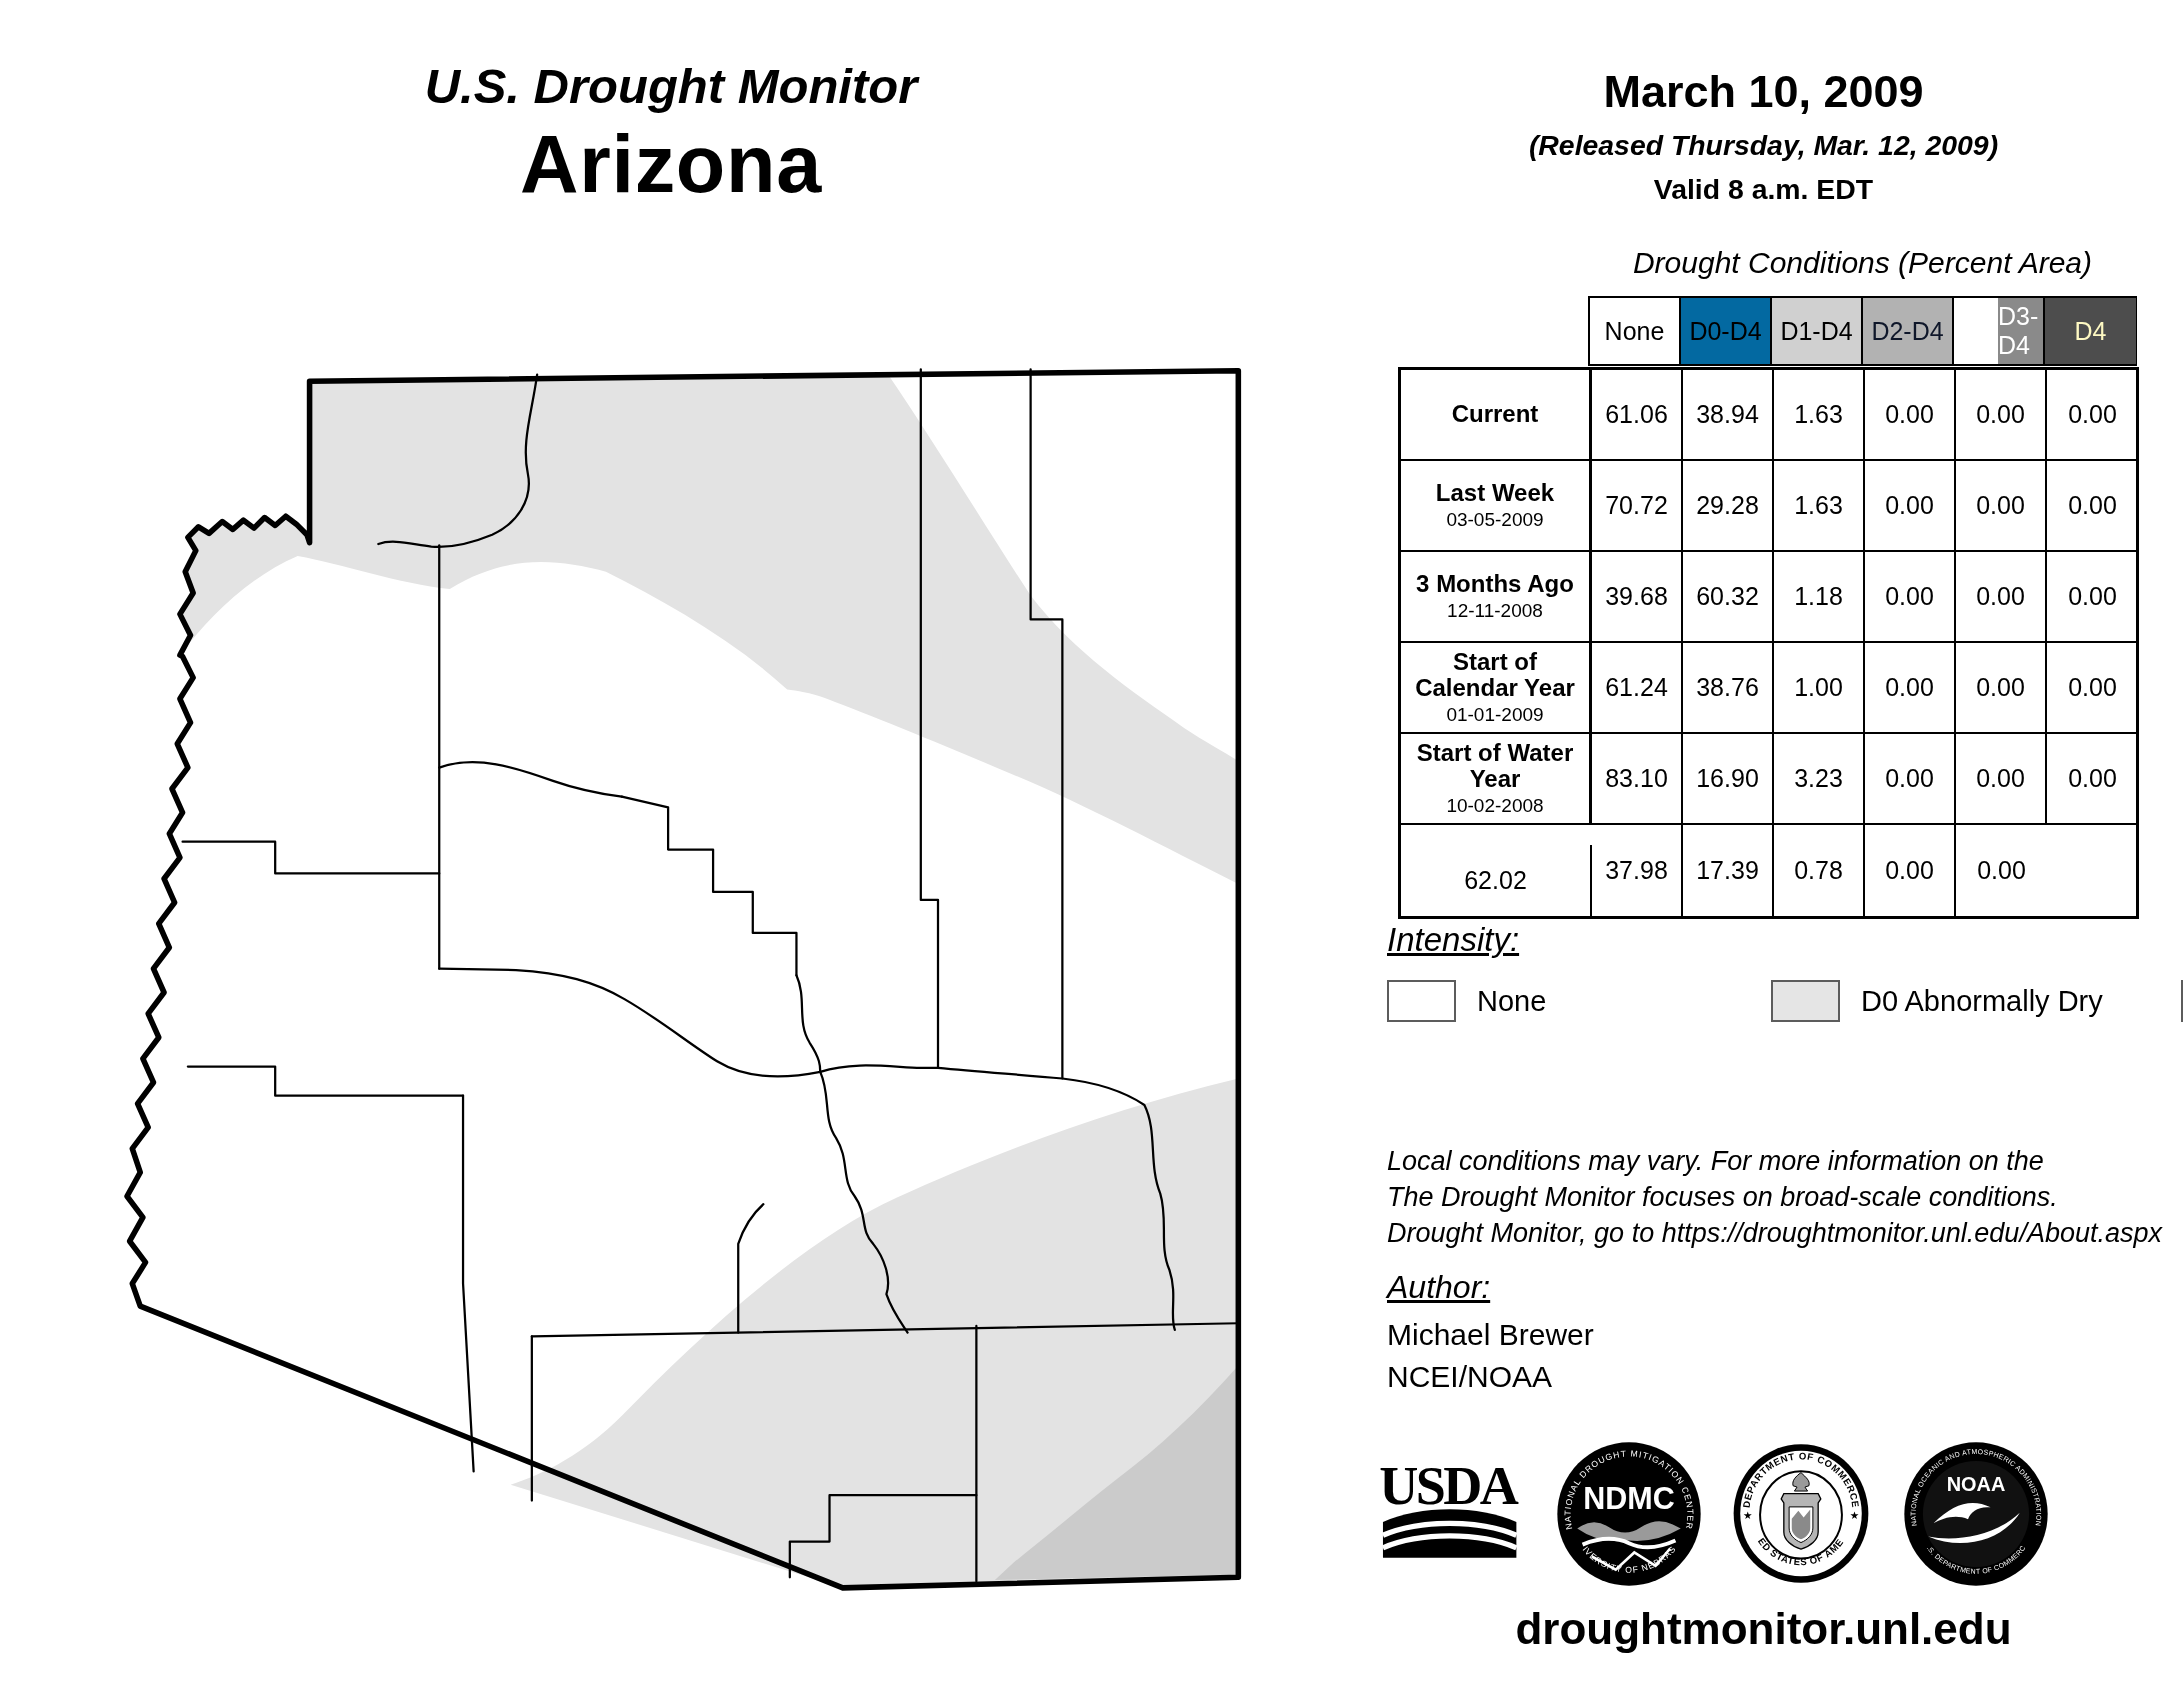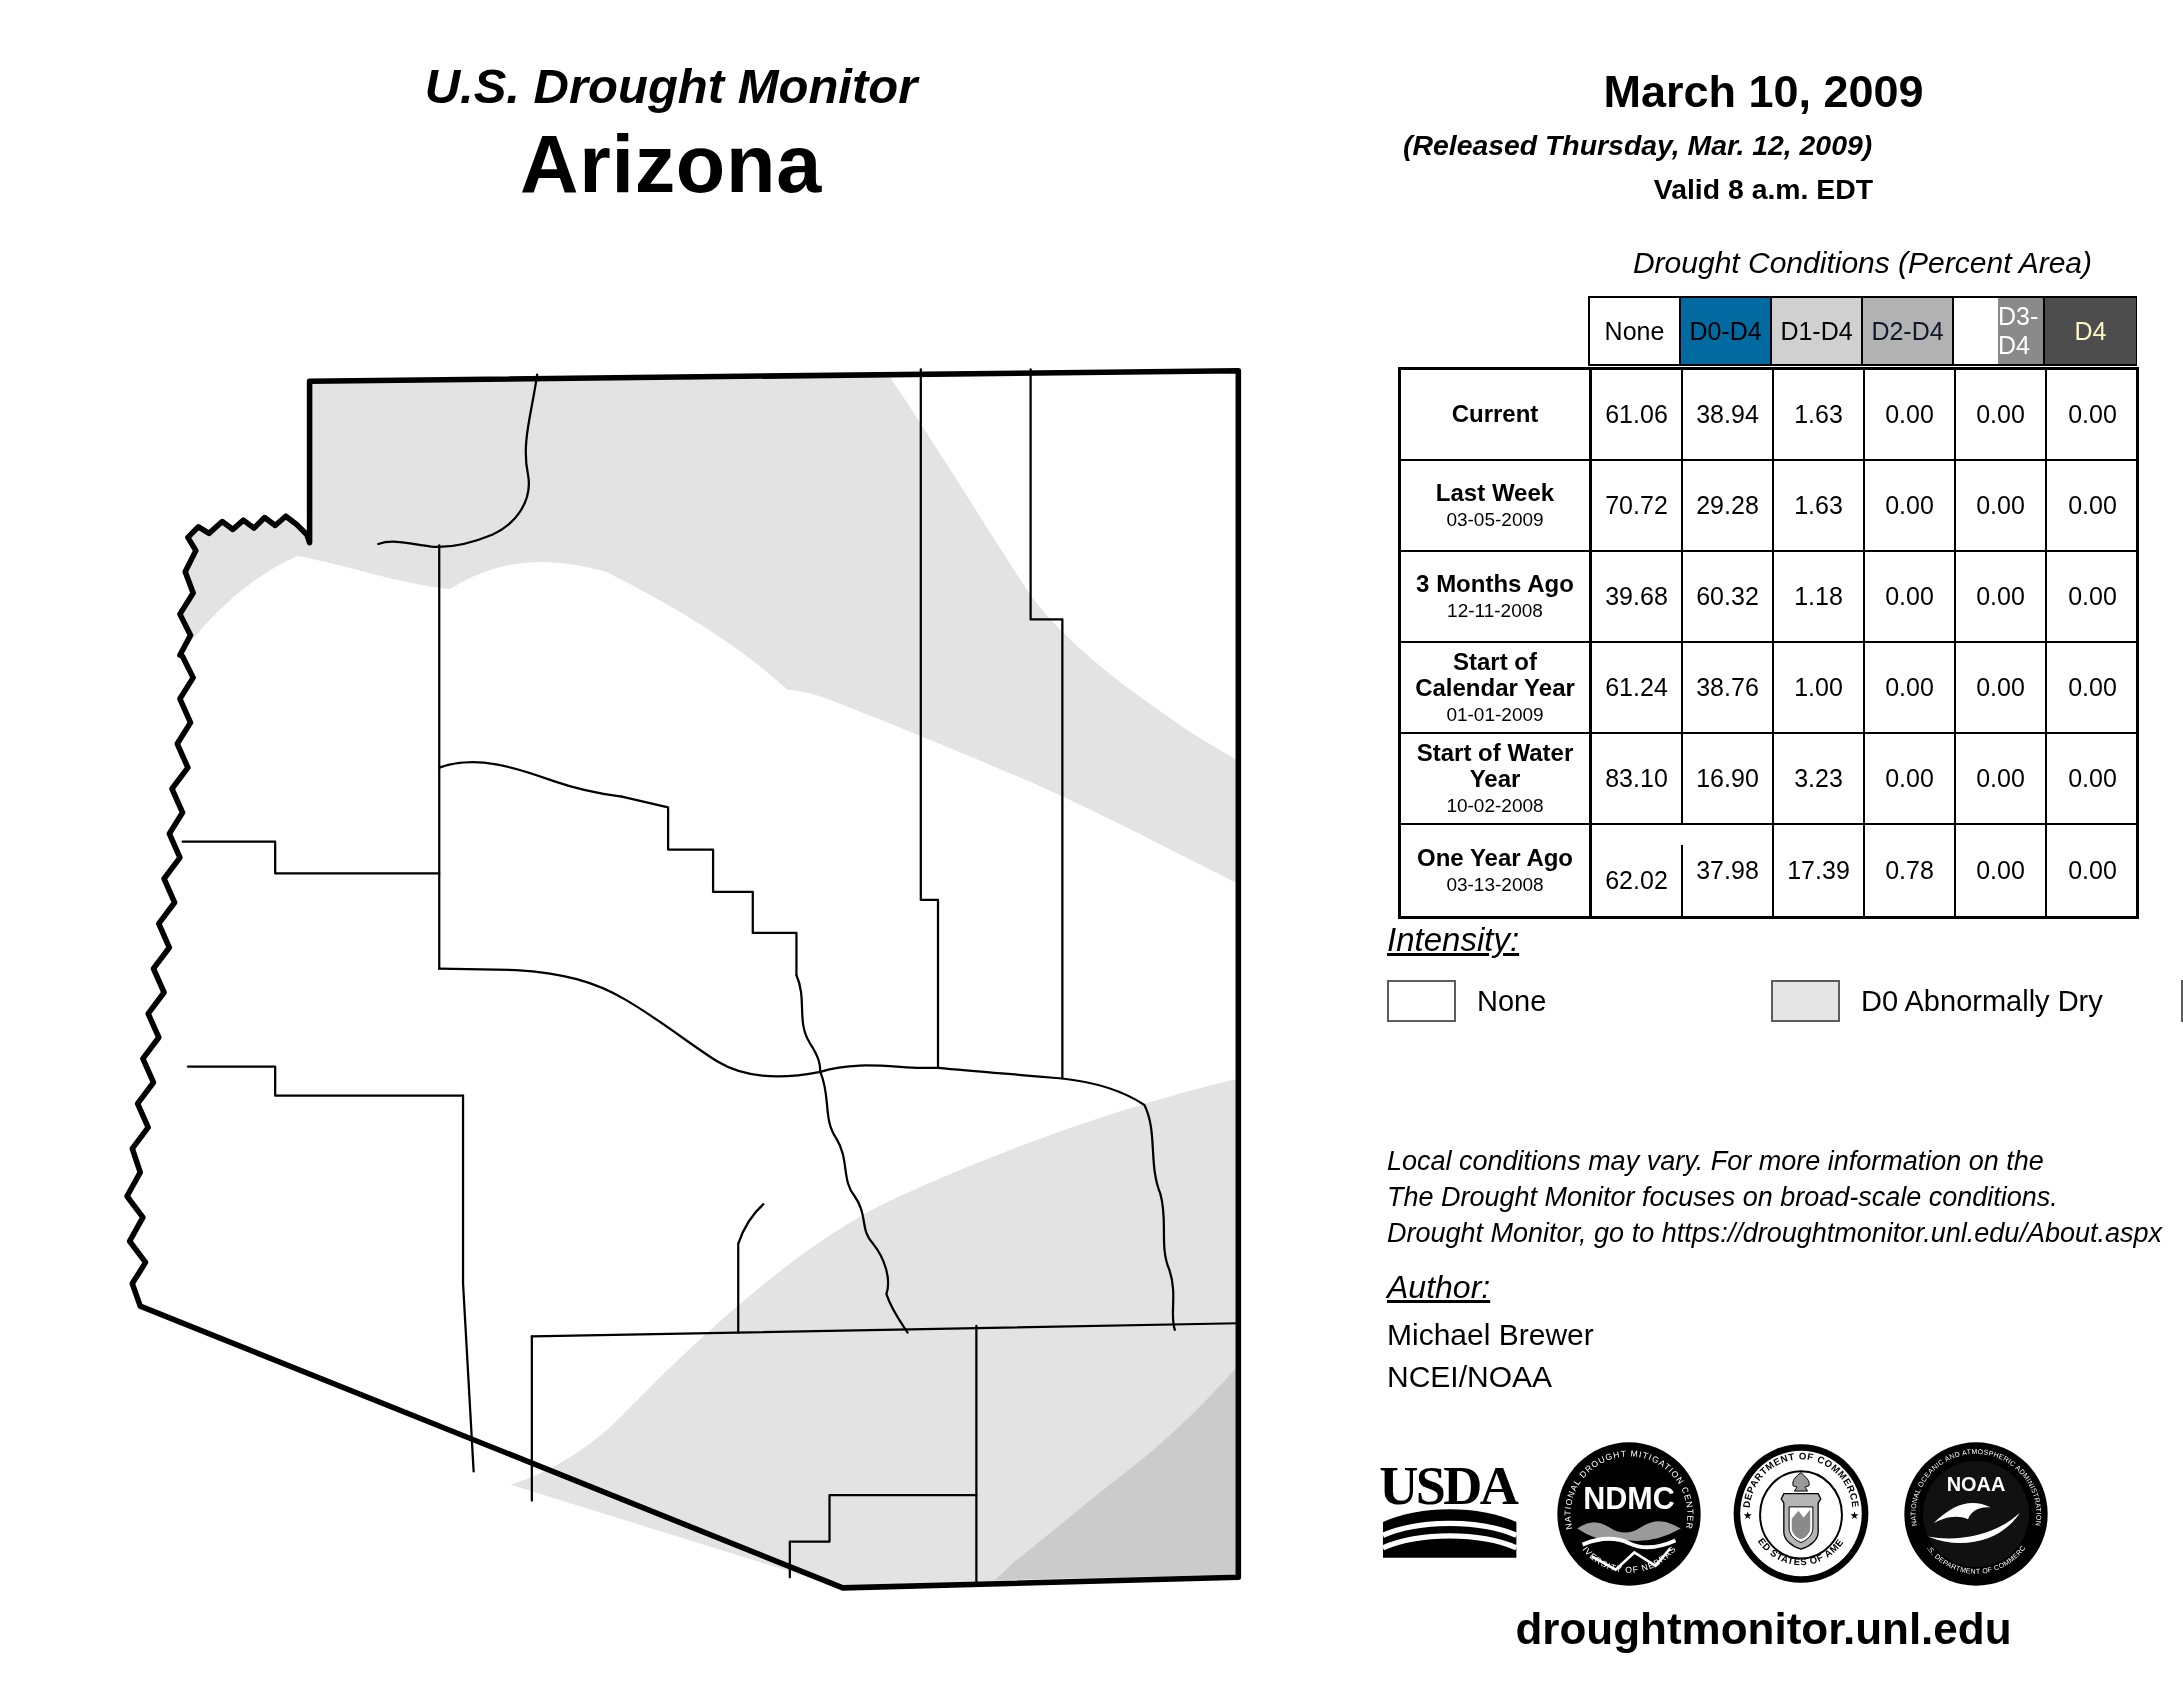--- a/index.html
+++ b/index.html
@@ -9,21 +9,21 @@
 
   
   .map-title { position:absolute; left:218px; top:58px; width:906px; text-align:center;
                font-size:49px; font-weight:bold; font-style:italic; letter-spacing:0px; }
   .map-state { position:absolute; left:218px; top:118px; width:906px; text-align:center;
                font-size:81px; font-weight:bold; letter-spacing:0.7px; }
 
   
   .hdr-date     { position:absolute; left:1403px; top:66px; width:721px; text-align:center;
                   font-size:45px; font-weight:bold; }
-  .hdr-released { position:absolute; left:1403px; top:129px; width:721px; 
+  .hdr-released { position:absolute; left:1403px; top:129px; width:721px; text-align:center;
                   font-size:28.4px; font-weight:bold; font-style:italic; }
   .hdr-valid    { position:absolute; left:1403px; top:173px; width:721px; text-align:center;
                   font-size:28.4px; font-weight:bold; }
 
   
   .tbl-caption { position:absolute; left:1588px; top:246px; width:549px; text-align:center;
                  font-size:30px; font-style:italic; }
   #thead { position:absolute; left:1588px; top:296px; width:549px; height:70px;
            display:grid; grid-template-columns:repeat(6,91px); border:2.6px solid #000; }
   #thead .hcell { display:flex; align-items:center; justify-content:center;
@@ -130,24 +130,20 @@
       <div class="lcell">
         <div class="rlabel">Start of Water Year</div>
         <div class="rdate">10-02-2008</div>
       </div>
       <div class="vcell">83.10</div>
       <div class="vcell">16.90</div>
       <div class="vcell">3.23</div>
       <div class="vcell">0.00</div>
       <div class="vcell">0.00</div>
       <div class="vcell col-last">0.00</div>
-      <div class="lcell col-first" style="border-bottom: none;">
-        <div class="rlabel">One Year Ago</div>
-        <div class="rdate">03-13-2008</div>
-      </div>
       <div class="vcell" style="border-bottom: none; margin-top: 20px;">62.02</div>
       <div class="vcell" style="border-bottom: none;">37.98</div>
       <div class="vcell" style="border-bottom: none;">17.39</div>
       <div class="vcell" style="border-bottom: none;">0.78</div>
       <div class="vcell" style="border-bottom: none;">0.00</div>
       <div class="vcell col-last" style="border-bottom: none;">0.00</div>
     </div>
 
   <div class="intensity-h">Intensity:</div>
   <div id="legend">

